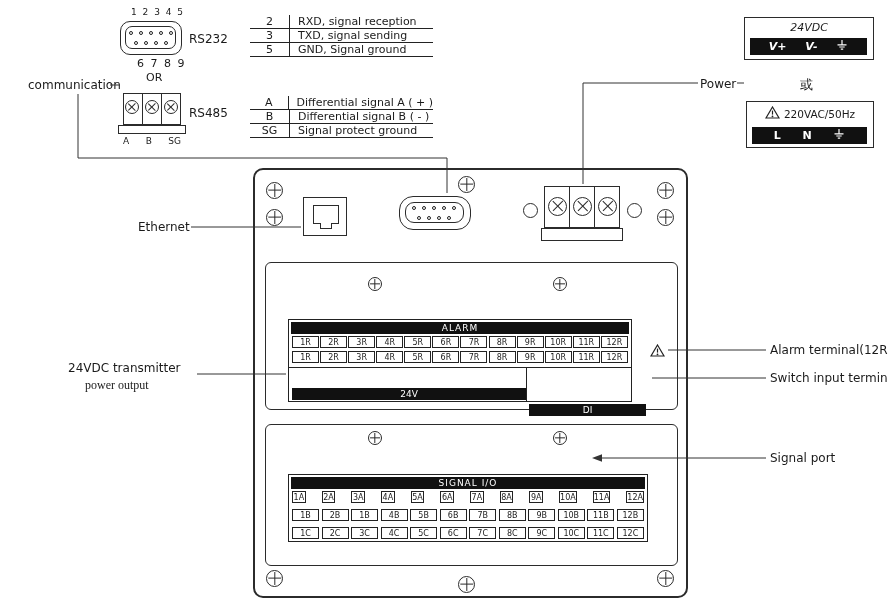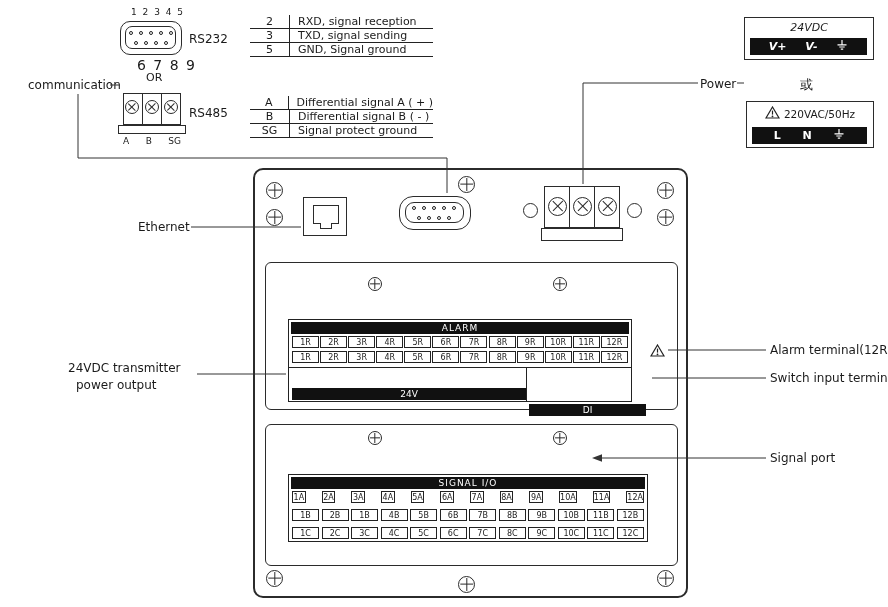--- a/index.html
+++ b/index.html
@@ -56,21 +56,21 @@
   <div class="pin-dot" style="left:18px; top:9px;"></div>
   <div class="pin-dot" style="left:28px; top:9px;"></div>
   <div class="pin-dot" style="left:38px; top:9px;"></div>
   <div class="pin-dot" style="left:48px; top:9px;"></div>
   <div class="pin-dot" style="left:13px; top:19px;"></div>
   <div class="pin-dot" style="left:23px; top:19px;"></div>
   <div class="pin-dot" style="left:33px; top:19px;"></div>
   <div class="pin-dot" style="left:43px; top:19px;"></div>
 </div>
 <div class="lbl" style="left:189px; top:32px;">RS232</div>
-<div class="lbl small" style="left:137px; top:57px; font-size:14px;">6 7 8 9</div>
+<div class="lbl small" style="left:137px; top:57px; font-size:11px;">6 7 8 9</div>
 <div class="lbl" style="left:146px; top:71px; font-size:11px;">OR</div>
 
 <div class="abs" style="left:123px; top:93px; width:58px; height:32px; display:flex;">
   <div style="flex:1; border:1.4px solid #2b2b2b; position:relative;">
     <div class="screw x" style="left:1px; top:6px; width:14px; height:14px;"></div>
   </div>
   <div style="flex:1; border:1.4px solid #2b2b2b; border-left:none; position:relative;">
     <div class="screw x" style="left:2px; top:6px; width:14px; height:14px;"></div>
   </div>
   <div style="flex:1; border:1.4px solid #2b2b2b; border-left:none; position:relative;">
@@ -149,21 +149,21 @@
     <span>
       <svg width="12" height="12" viewBox="0 0 12 12">
           <path d="M6 1v4.5M1.5 5.8h9M3.3 8h5.4M4.8 10.2h2.4" stroke="#fff" stroke-width="1.2" fill="none"></path>
         </svg>
     </span>
   </div>
 </div>
 
 <div class="lbl" style="left:138px; top:220px;">Ethernet</div>
 <div class="lbl" style="left:68px; top:361px;">24VDC transmitter</div>
-<div class="lbl" style="left:76px; top:378px;">power output</div>
+<div class="lbl" style="left:85px; top:378px;font-family:Liberation Serif, serif;">power output</div>
 <div class="lbl" style="left:770px; top:343px;">Alarm terminal(12R)</div>
 <div class="lbl" style="left:770px; top:371px;">Switch input terminal</div>
 <div class="lbl" style="left:770px; top:451px;">Signal port</div>
 
 <div class="outline" style="left:253px; top:168px; width:435px; height:430px; border-width:2px; border-radius:10px;"></div>
 
 <div class="screw p" style="left:266px; top:182px; width:17px; height:17px;"></div>
 <div class="screw p" style="left:266px; top:209px; width:17px; height:17px;"></div>
 <div class="screw p" style="left:458px; top:176px; width:17px; height:17px;"></div>
 <div class="screw p" style="left:657px; top:182px; width:17px; height:17px;"></div>

